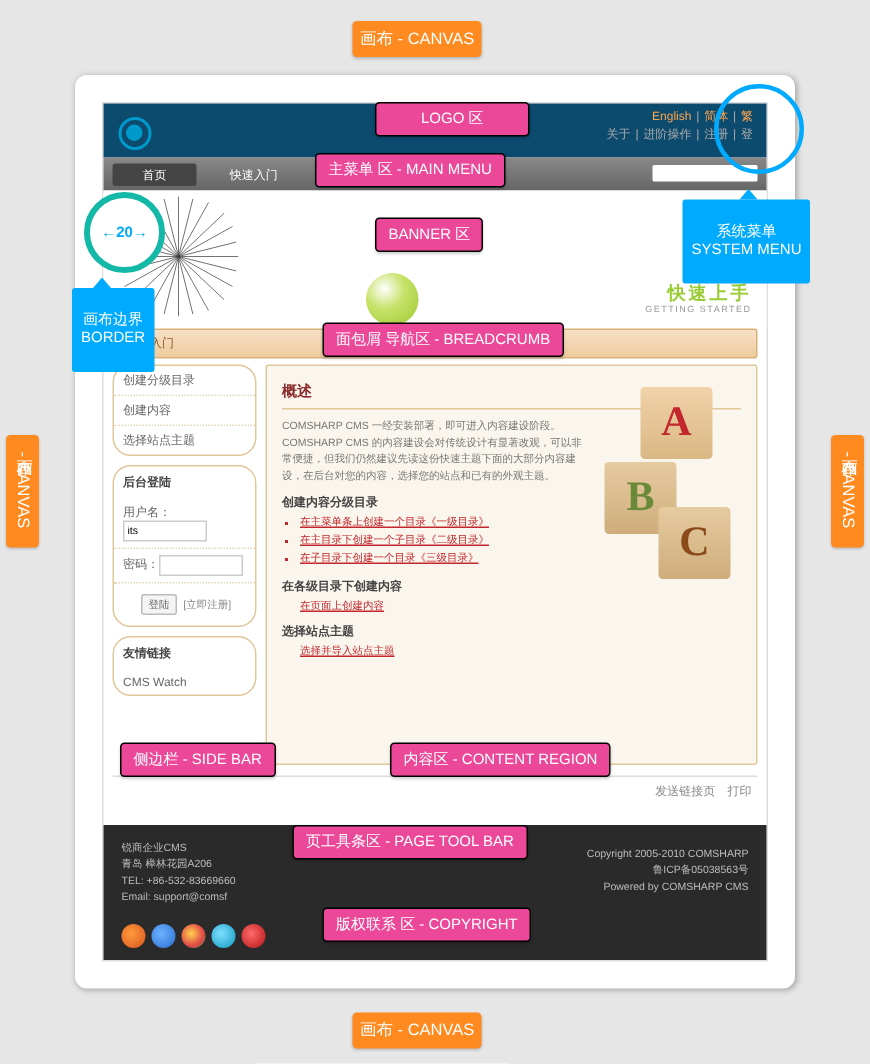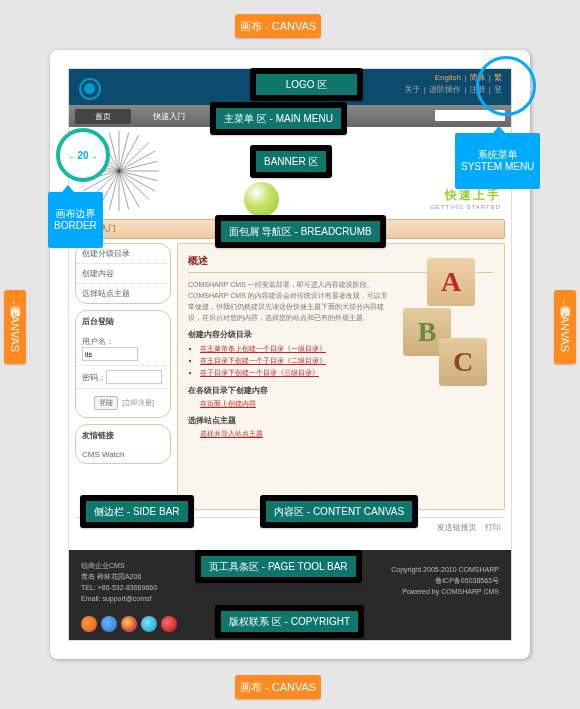--- a/index.html
+++ b/index.html
@@ -53,21 +53,21 @@
   .footer .col1{position:absolute;left:12px;top:10px;font-size:7px;color:#bbb;line-height:11px;}
   .footer .col2{position:absolute;right:12px;top:14px;font-size:7px;color:#bbb;line-height:11px;text-align:right;}
   .browsericons{position:absolute;left:12px;bottom:8px;display:flex;gap:4px;}
   .bi{width:16px;height:16px;border-radius:50%;}
   .bi1{background:radial-gradient(circle at 40% 40%,#ff9a3c,#d9541e);}
   .bi2{background:radial-gradient(circle at 40% 40%,#6cb4ff,#2a6bd1);}
   .bi3{background:radial-gradient(circle at 40% 40%,#ffd24d,#e04747 60%,#3d9142);}
   .bi4{background:radial-gradient(circle at 40% 40%,#7de0ff,#1098c0);}
   .bi5{background:radial-gradient(circle at 40% 40%,#ff6a6a,#b31212);}
   
-  .pill{position:absolute;background:#0f766e;border:6px solid #000000;border-radius:3px;text-align:center;font-size:10px;color:#fff;line-height:1.3;padding:4px 8px;white-space:nowrap;box-shadow:0 1px 2px rgba(0,0,0,.2);}
+  .pill{position:absolute;background:#ec4899;border:1px solid #000000;border-radius:3px;text-align:center;font-size:10px;color:#fff;line-height:1.3;padding:4px 8px;white-space:nowrap;box-shadow:0 1px 2px rgba(0,0,0,.2);}
   .pill.orange{background:#ff8a1f;border:none;color:#fff;font-size:11px;padding:5px;}
   .pill.orange .v{display:inline-block;}
   
   .bluecircle{position:absolute;border:4px solid #14b8a6;border-radius:50%;background:#fff;text-align:left;font-size:10px;color:#00aaff;display:flex;align-items:center;justify-content:center;font-weight:bold;}
   .bluering{position:absolute;border:3px solid #00aaff;border-radius:50%;}
   .bluebox{position:absolute;background:#00aaff;color:#fff;font-size:10px;line-height:12px;padding:16px 6px;border-radius:2px;text-align:center;}
   .bluebox:before{content:"";position:absolute;top:-7px;left:50%;margin-left:-5px;width:0;height:0;border-left:6px solid transparent;border-right:6px solid transparent;border-bottom:7px solid #00aaff;}
   .bluebox.leftarr:before{display:none;}
   .bluebox.leftarr:after{content:"";position:absolute;top:-7px;left:14px;width:0;height:0;border-left:6px solid transparent;border-right:6px solid transparent;border-bottom:7px solid #00aaff;}
 </style>
@@ -221,21 +221,21 @@
 <div class="pill orange" style="left:235px;top:14px;">画布 - CANVAS</div>
 <div class="pill orange" style="left:235px;top:675px;">画布 - CANVAS</div>
 <div class="pill orange" style="left:4px;top:290px;width:14px;padding:8px 4px;"><span class="v" style="writing-mode:vertical-rl;">画布 - CANVAS</span></div>
 <div class="pill orange" style="right:4px;top:290px;width:14px;padding:8px 4px;"><span class="v" style="writing-mode:vertical-rl;">画布 - CANVAS</span></div>
 
 <div class="pill" style="left:250px;top:68px;width:85px;">LOGO 区</div>
 <div class="pill" style="left:210px;top:102px;">主菜单 区 - MAIN MENU</div>
 <div class="pill" style="left:250px;top:145px;">BANNER 区</div>
 <div class="pill" style="left:215px;top:215px;">面包屑 导航区 - BREADCRUMB</div>
 <div class="pill" style="left:80px;top:495px;">侧边栏 - SIDE BAR</div>
-<div class="pill" style="left:260px;top:495px;">内容区 - CONTENT CANVAS</div>
+<div class="pill" style="left:260px;top:495px;">内容区 - CONTENT REGION</div>
 <div class="pill" style="left:195px;top:550px;">页工具条区 - PAGE TOOL BAR</div>
 <div class="pill" style="left:215px;top:605px;">版权联系 区 - COPYRIGHT</div>
 
 <div class="bluering" style="left:476px;top:56px;width:54px;height:54px;"></div>
 <div class="bluebox" style="left:455px;top:133px;">
   <div>系统菜单</div>
     <div>SYSTEM MENU</div>
 </div>
 
 <div class="bluecircle" style="left:56px;top:128px;width:46px;height:46px;">

